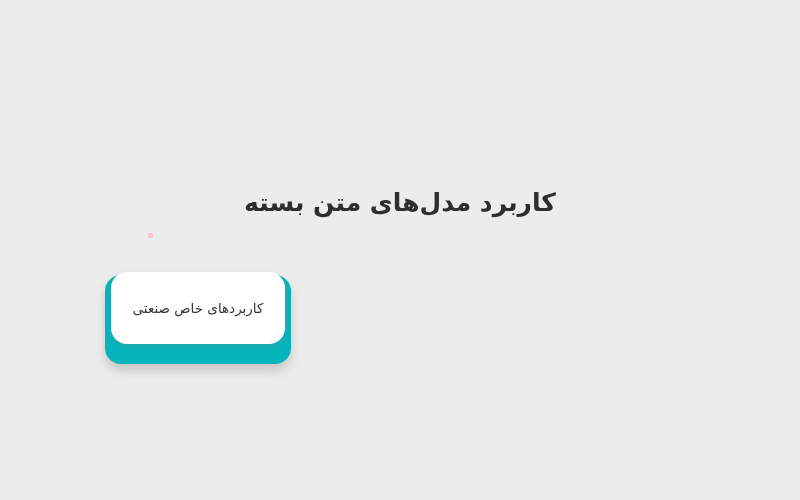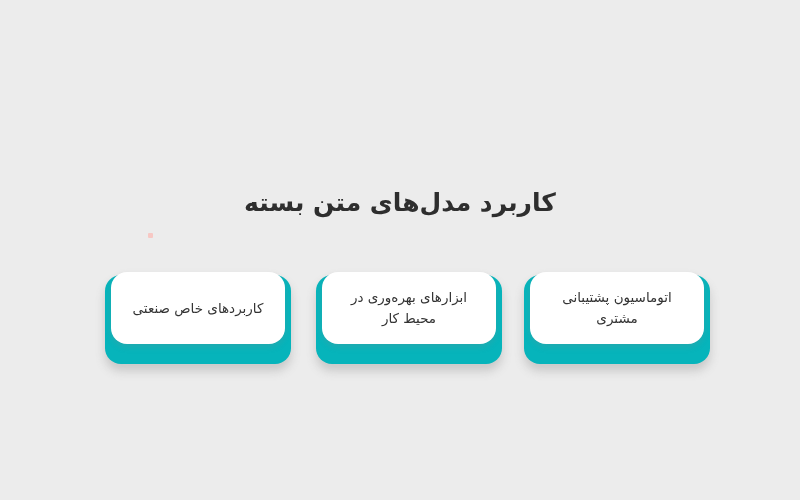--- a/index.html
+++ b/index.html
@@ -108,30 +108,16 @@
 
   <div class="cards-row">
 
     <div class="card card-1">
       <div class="plate"></div>
       <div class="panel">
         <div class="panel-text">کاربردهای خاص صنعتی</div>
       </div>
     </div>
 
-    <div class="card card-2">
-      <div class="plate"></div>
-      <div class="panel">
-        <div class="panel-text">ابزارهای بهره‌وری در
-محیط کار</div>
-      </div>
-    </div>
 
-    <div class="card card-3">
-      <div class="plate"></div>
-      <div class="panel">
-        <div class="panel-text">اتوماسیون پشتیبانی
-مشتری</div>
-      </div>
-    </div>
 
   </div>
 </div>
 
 </body></html>

